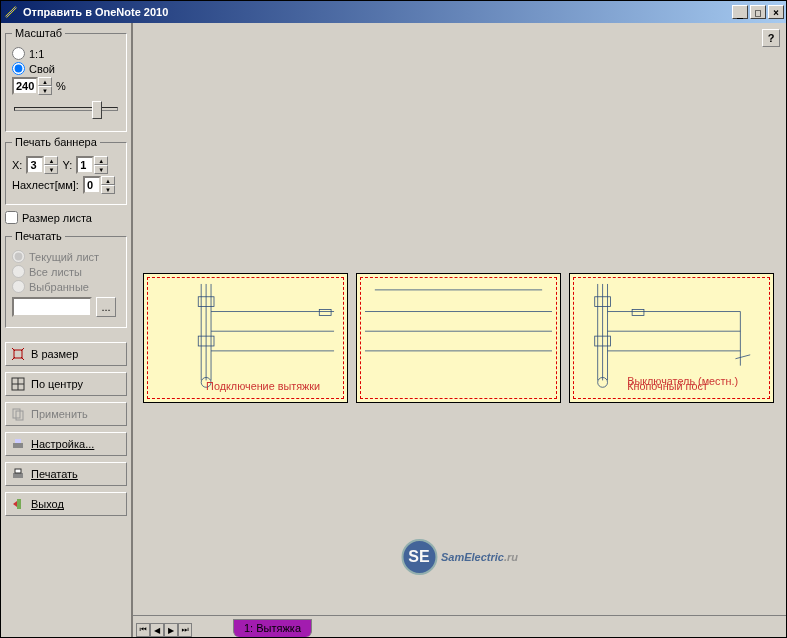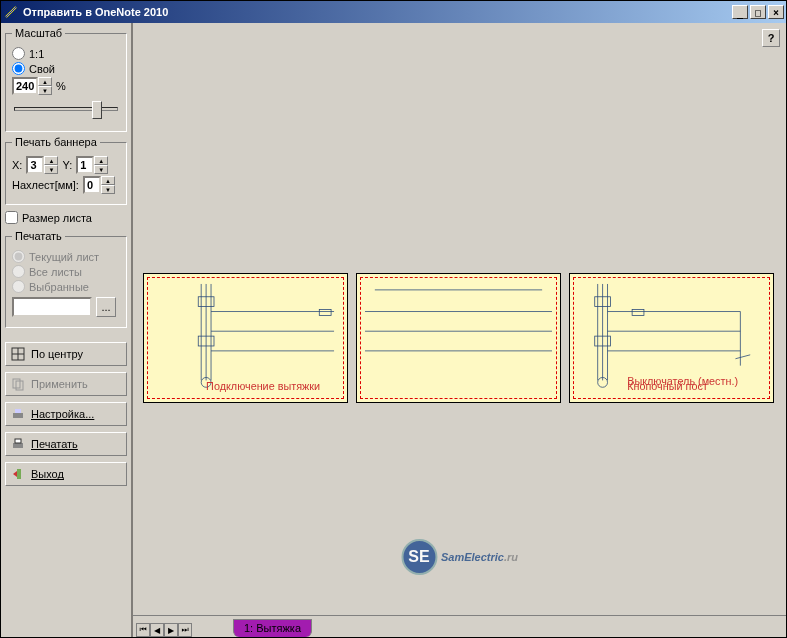--- a/index.html
+++ b/index.html
@@ -148,20 +148,29 @@
           <input class="textbox" style="">
           <button class="browse-btn">...</button>
         </div>
       </fieldset>
 
       <div style="height:6px"></div>
 
       <button class="btn">
         <span class="ico">
             <svg width="14" height="14">
+              <rect x="3" y="3" width="8" height="8" fill="none" stroke="#a00"></rect>
+              <path d="M1 1 L4 4 M13 1 L10 4 M1 13 L4 10 M13 13 L10 10" stroke="#a00"></path>
+            </svg>
+          </span>
+        <span>В размер</span>
+      </button>
+      <button class="btn">
+        <span class="ico">
+            <svg width="14" height="14">
               <rect x="1" y="1" width="12" height="12" fill="none" stroke="#333"></rect>
               <line x1="7" y1="1" x2="7" y2="13" stroke="#333"></line>
               <line x1="1" y1="7" x2="13" y2="7" stroke="#333"></line>
             </svg>
           </span>
         <span>По центру</span>
       </button>
       <button class="btn disabled">
         <span class="ico">
             <svg width="14" height="14">

